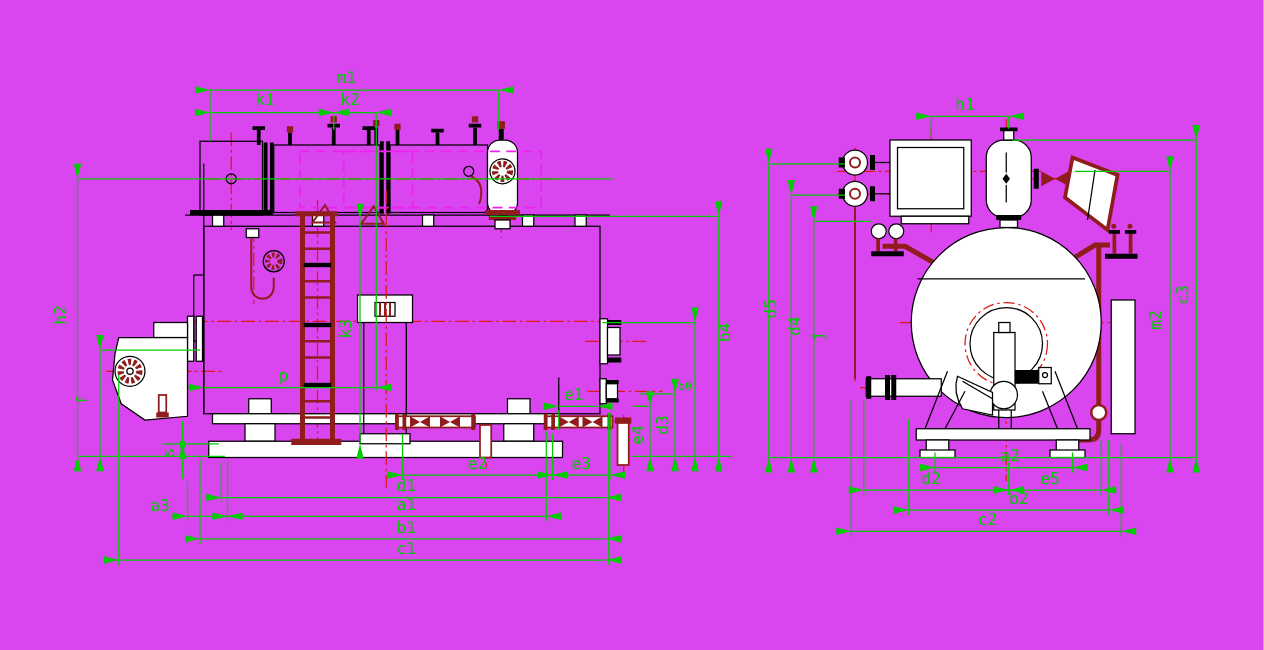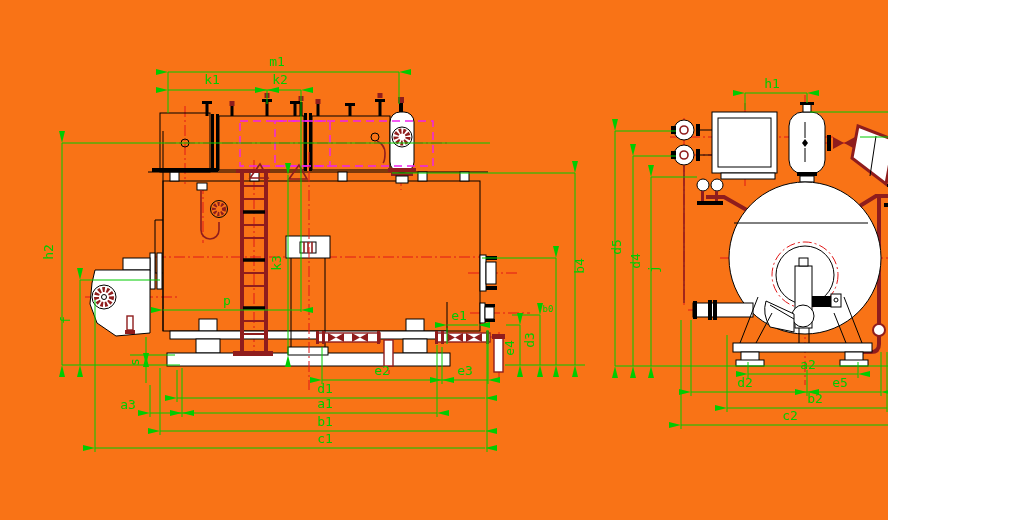--- a/index.html
+++ b/index.html
@@ -1,16 +1,16 @@
 <!DOCTYPE html>
 <html><head>
 <meta charset="utf-8">
 <style>
   html,body{margin:0;padding:0;background:#fff;}
-  .canvas{position:relative;width:888px;height:520px;background:#f97316;overflow:hidden;
+  .canvas{position:relative;width:1011px;height:520px;background:#d946ef;overflow:hidden;
           font-family:"DejaVu Sans Mono", monospace;}
   svg{position:absolute;left:0;top:0;}
   text{font-family:"DejaVu Sans Mono", monospace;font-size:13px;fill:#00cc00;}
   text.tiny{font-size:9px;}
   .blk{stroke:#000;fill:none;stroke-width:1;}
   .blkw{stroke:#000;fill:#fff;stroke-width:1;}
   .blkf{fill:#000;stroke:none;}
   .dr{stroke:#8f1d1d;fill:none;stroke-width:1.6;}
   .drw{stroke:#8f1d1d;fill:#fff;stroke-width:1.4;}
   .drf{fill:#8f1d1d;stroke:none;}

